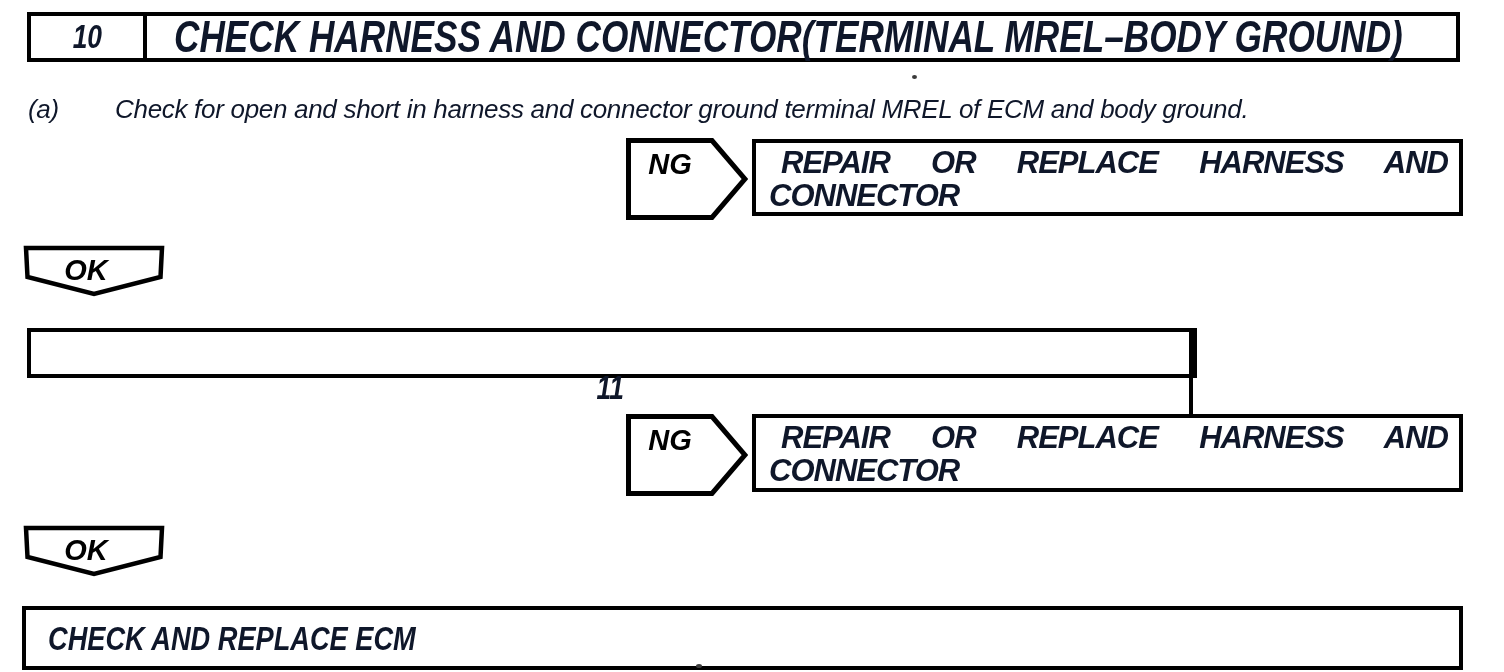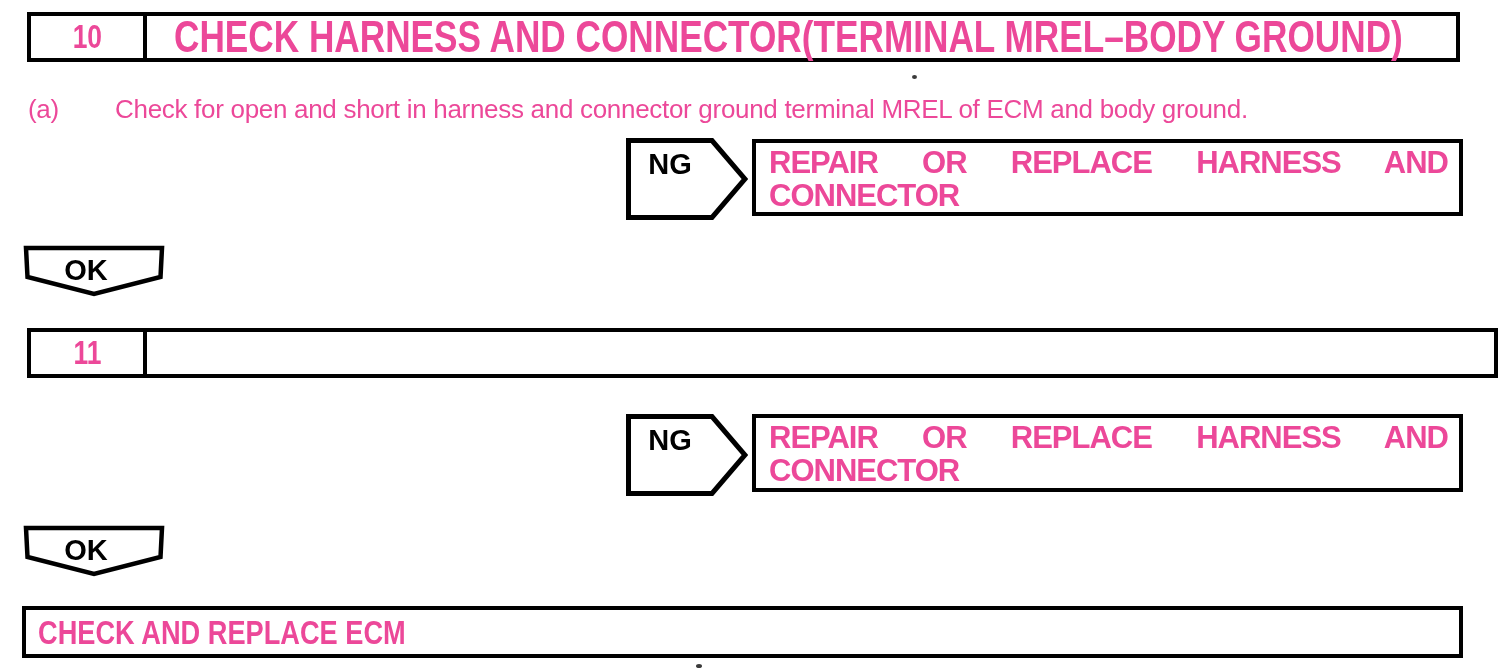--- a/index.html
+++ b/index.html
@@ -1,28 +1,28 @@
 <!DOCTYPE html>
 <html><head>
 <meta charset="utf-8">
 <style>
   html,body { margin:0; padding:0; background:#ffffff; }
   #page {
     position:relative; width:1504px; height:672px; background:#ffffff;
-    color:#ec4899; font-family:"Liberation Sans", sans-serif; overflow:hidden;
+    color:#0f172a; font-family:"Liberation Sans", sans-serif; overflow:hidden;font-style:italic;
   }
   .condensed { display:inline-block; transform:scaleX(0.8); transform-origin:0 50%; white-space:nowrap; }
 
   
   .step-header {
     position:absolute; box-sizing:border-box; border:4px solid #000;
     background:#fff; display:flex; align-items:stretch;
   }
   #step10 { left:27px; top:12px;  width:1433px; height:50px; }
-  #step11 { left:27px; top:328px; width:1471px; height:50px; }
+  #step11 { left:27px; top:328px; width:1170px; height:50px;flex-direction:column; }
   .step-num {
     flex:0 0 112px; border-right:4px solid #000; display:flex;
     align-items:center; justify-content:center; font-weight:700; font-size:33px;
   }
   .step-num .condensed { transform-origin:50% 50%; }
   .step-title { flex:1; display:flex; align-items:center; padding-left:11px; font-weight:700; font-size:44px;margin-left:16px; }
 
   
   .instruction {
     position:absolute; left:28px; top:92px; width:1445px;
@@ -44,32 +44,32 @@
   }
 
   
   .ng-action {
     position:absolute; box-sizing:border-box; width:711px; border:4px solid #000;
     background:#fff; padding:3px 11px 0 13px; font-weight:700; font-size:31px;
     letter-spacing:-1px; line-height:33px;
   }
   #repair1 { left:752px; top:139px; height:77px; }
   #repair2 { left:752px; top:414px; height:78px; }
-  .jline { text-align:justify; text-align-last:justify; }
+  .jline { text-align:justify; text-align-last:justify;margin-left:12px; }
 
   
   .ok-flag { position:absolute; }
   #ok1 { left:23px; top:245px; }
   #ok2 { left:23px; top:525px; }
 
   
   #final {
-    position:absolute; left:22px; top:606px; width:1441px; height:52px;
+    position:absolute; left:22px; top:606px; width:1441px; height:64px;
     box-sizing:border-box; border:4px solid #000; background:#fff;
-    display:flex; align-items:center; padding-left:12px;
+    display:flex; align-items:center; padding-left:22px;
     font-weight:700; font-size:34px;
   }
 
   
   .speck { position:absolute; background:#3a3a3a; border-radius:50%; }
   #speck1 { left:912px; top:75px;  width:5px; height:4px; }
   #speck2 { left:696px; top:664px; width:6px; height:4px; }
 </style>
 </head>
 <body>

